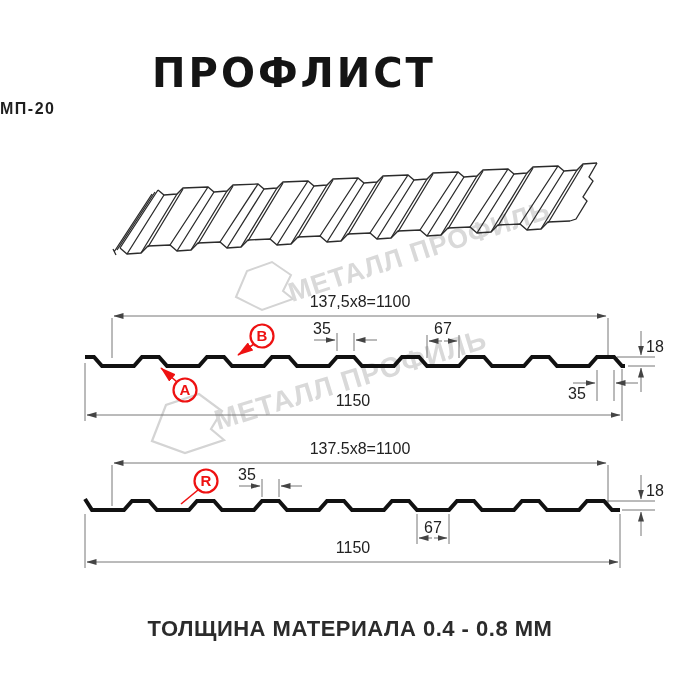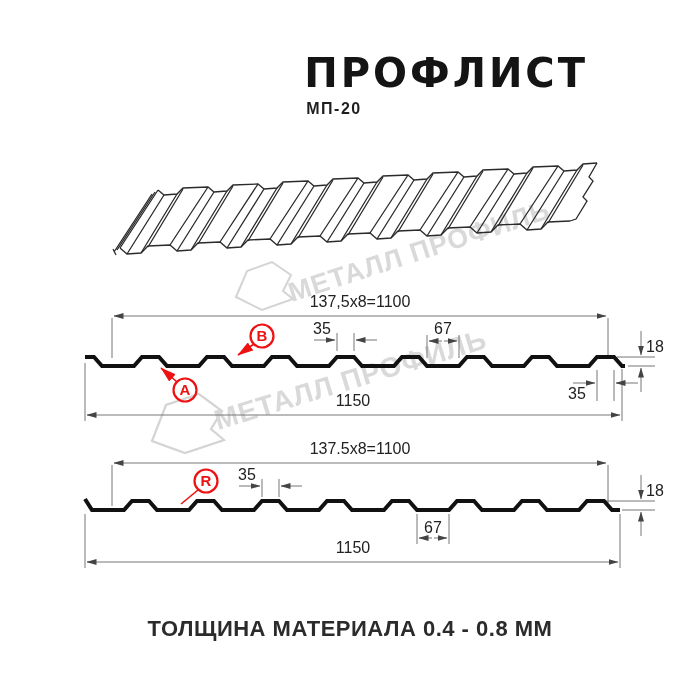--- a/index.html
+++ b/index.html
@@ -1,21 +1,21 @@
 <!DOCTYPE html>
 <html><head>
 <meta charset="utf-8">
 <style>
   html,body{margin:0;padding:0;}
   body{width:700px;height:700px;background:#ffffff;position:relative;overflow:hidden;
        font-family:"Liberation Sans", sans-serif;}
-  .page-title{position:absolute;left:0;top:50px;width:588px;text-align:right;
+  .page-title{position:absolute;left:0;top:50px;width:588px;text-align:center;
       font-family:"DejaVu Sans", sans-serif;font-size:40px;font-weight:800;
       letter-spacing:3px;color:#141414;}
-  .page-subtitle{position:absolute;left:0;top:100px;width:668px;text-align:center;
+  .page-subtitle{position:absolute;left:0;top:100px;width:668px;
       font-size:16px;font-weight:700;letter-spacing:1.5px;color:#1f1f1f;}
   .footer-note{position:absolute;left:0;top:616px;width:700px;text-align:center;
       font-size:22px;font-weight:600;letter-spacing:0.5px;color:#2b2b2b;}
   svg.drawing{position:absolute;left:0;top:0;}
   svg text{font-family:"Liberation Sans", sans-serif;fill:#222;}
   .dim-text{font-size:16px;}
   .wm-text{font-size:27px;font-weight:700;fill:#d9d9d9;letter-spacing:1px;}
   .red-label{font-size:15px;font-weight:700;fill:#ee1111;}
 </style>
 </head>

